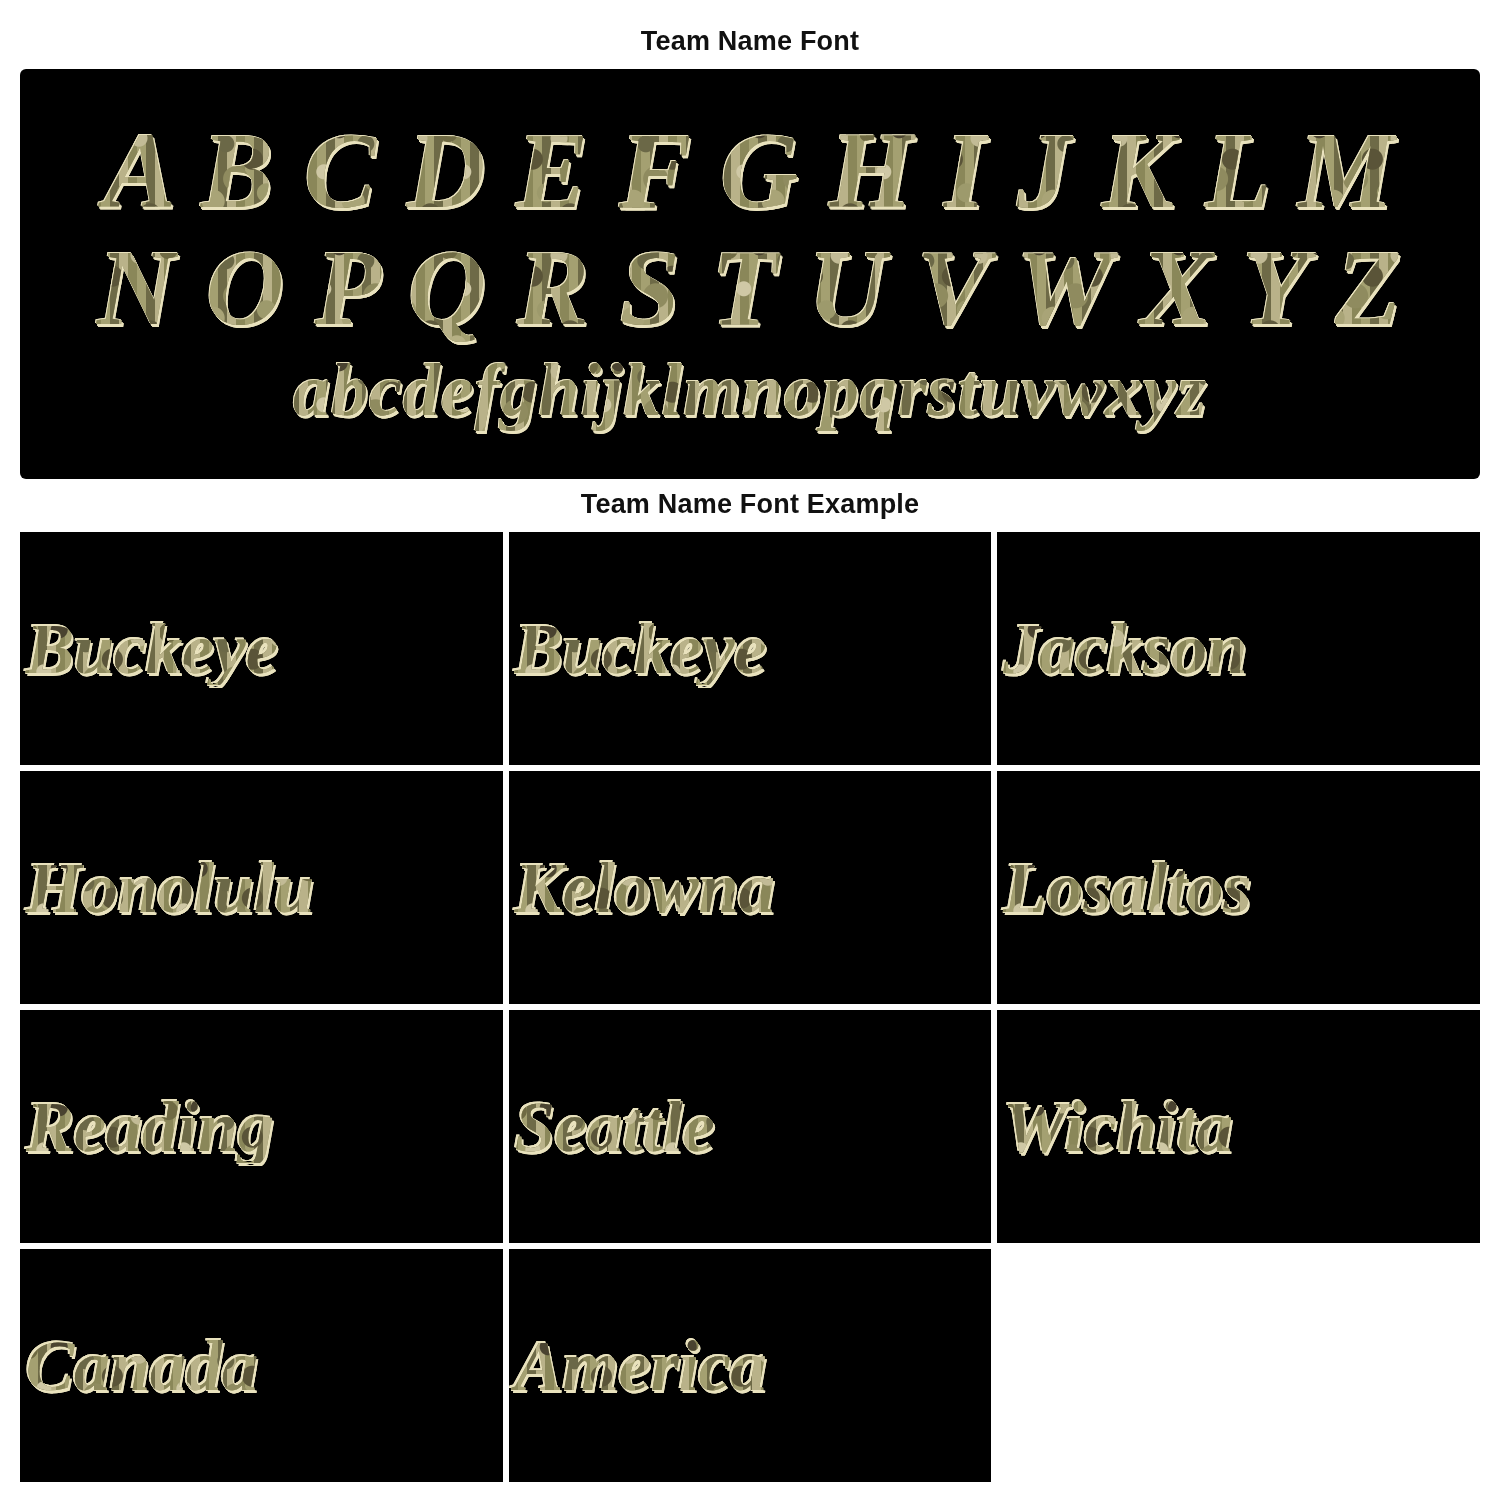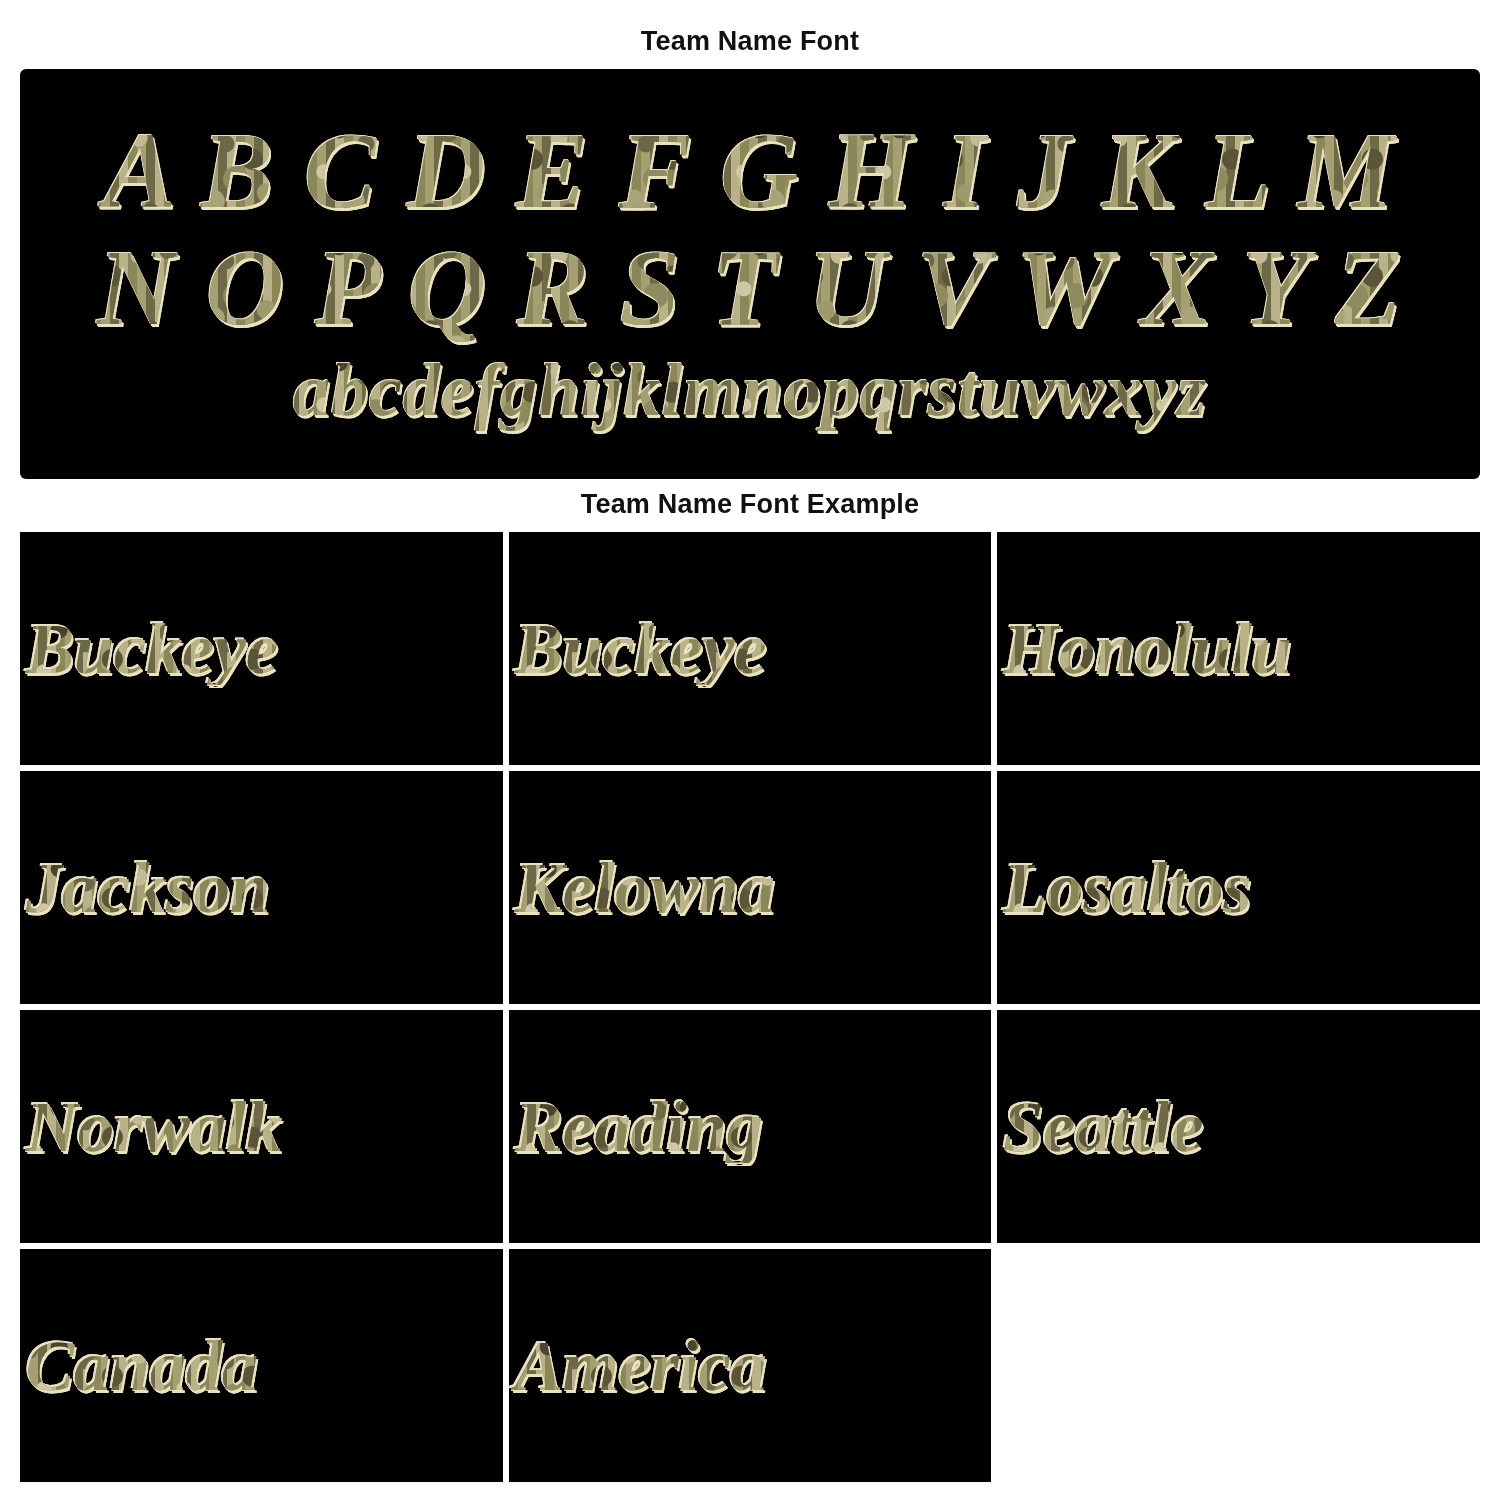--- a/index.html
+++ b/index.html
@@ -137,39 +137,39 @@
   <div class="section-header">Team Name Font Example</div>
 
   <div class="grid">
     <div class="cell">
       <div class="word camo">Buckeye</div>
     </div>
     <div class="cell">
       <div class="word camo">Buckeye</div>
     </div>
     <div class="cell">
-      <div class="word camo">Honolulu</div>
+      <div class="word camo">Jackson</div>
     </div>
     <div class="cell">
-      <div class="word camo">Jackson</div>
+      <div class="word camo">Honolulu</div>
     </div>
     <div class="cell">
       <div class="word camo">Kelowna</div>
     </div>
     <div class="cell">
       <div class="word camo">Losaltos</div>
     </div>
     <div class="cell">
-      <div class="word camo">Norwalk</div>
-    </div>
-    <div class="cell">
       <div class="word camo">Reading</div>
     </div>
     <div class="cell">
       <div class="word camo">Seattle</div>
+    </div>
+    <div class="cell">
+      <div class="word camo">Wichita</div>
     </div>
     <div class="cell">
       <div class="word camo">Canada</div>
     </div>
     <div class="cell">
       <div class="word camo">America</div>
     </div>
   </div>
 
 </div>

